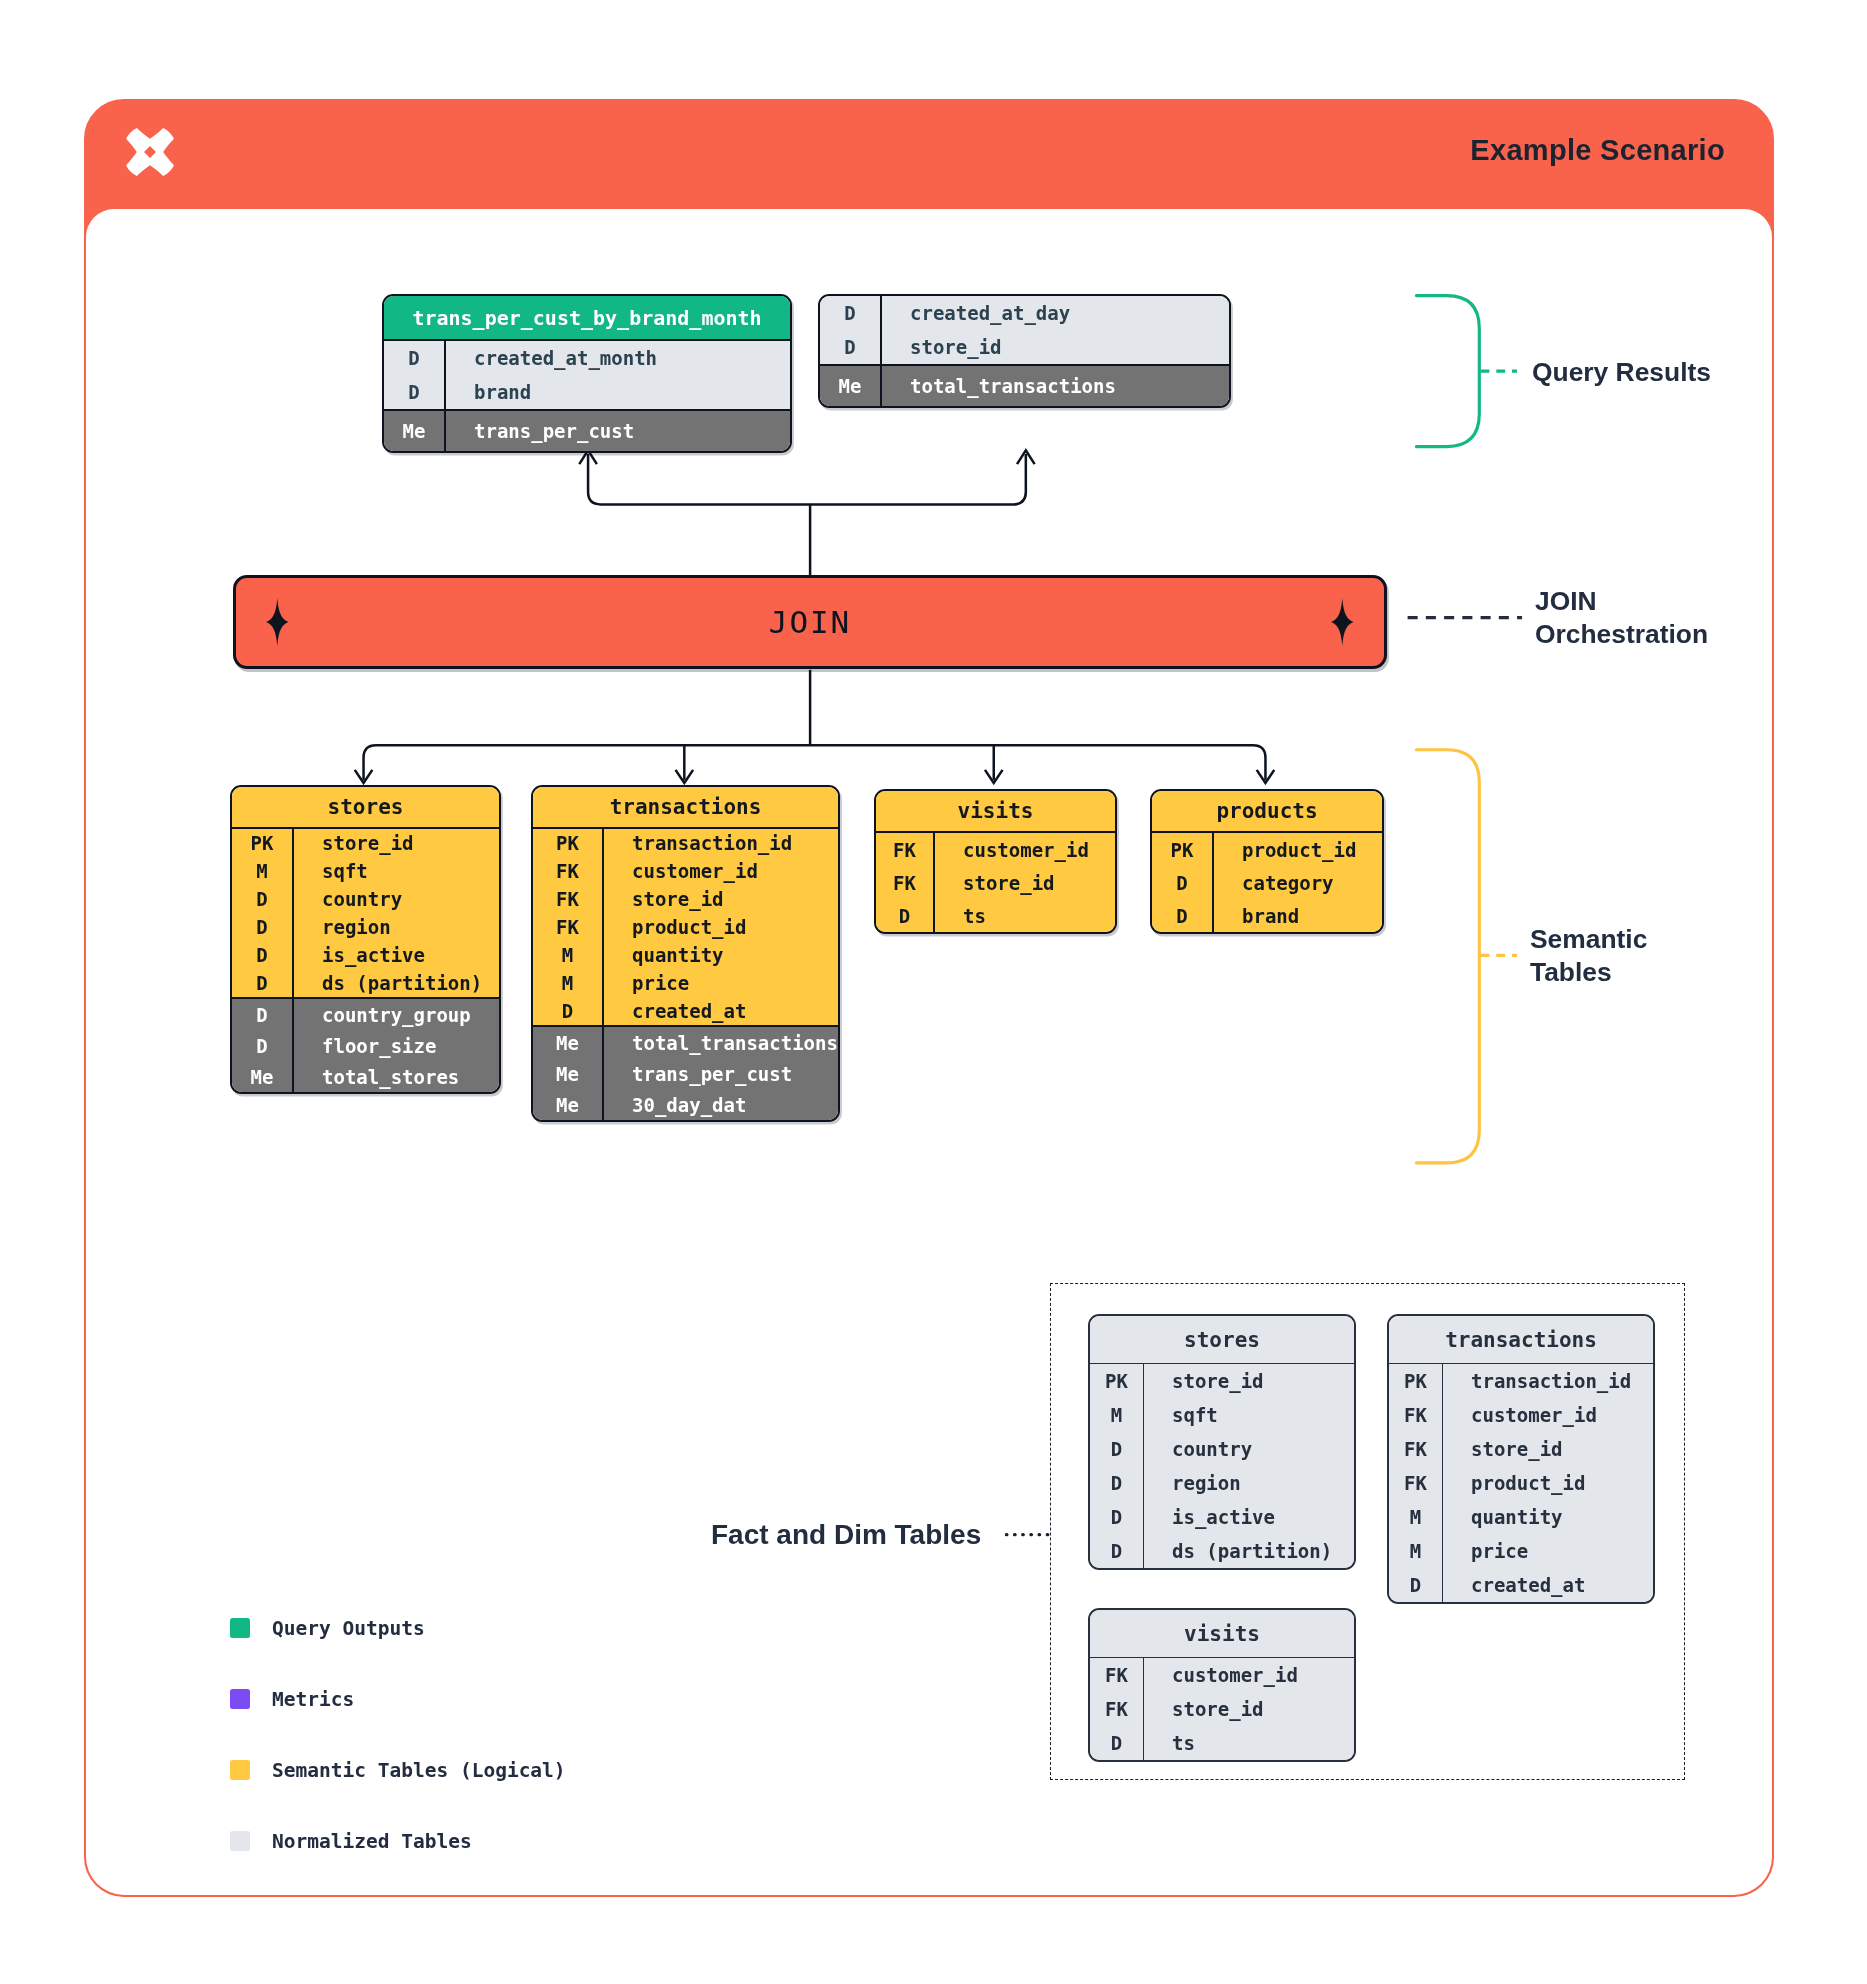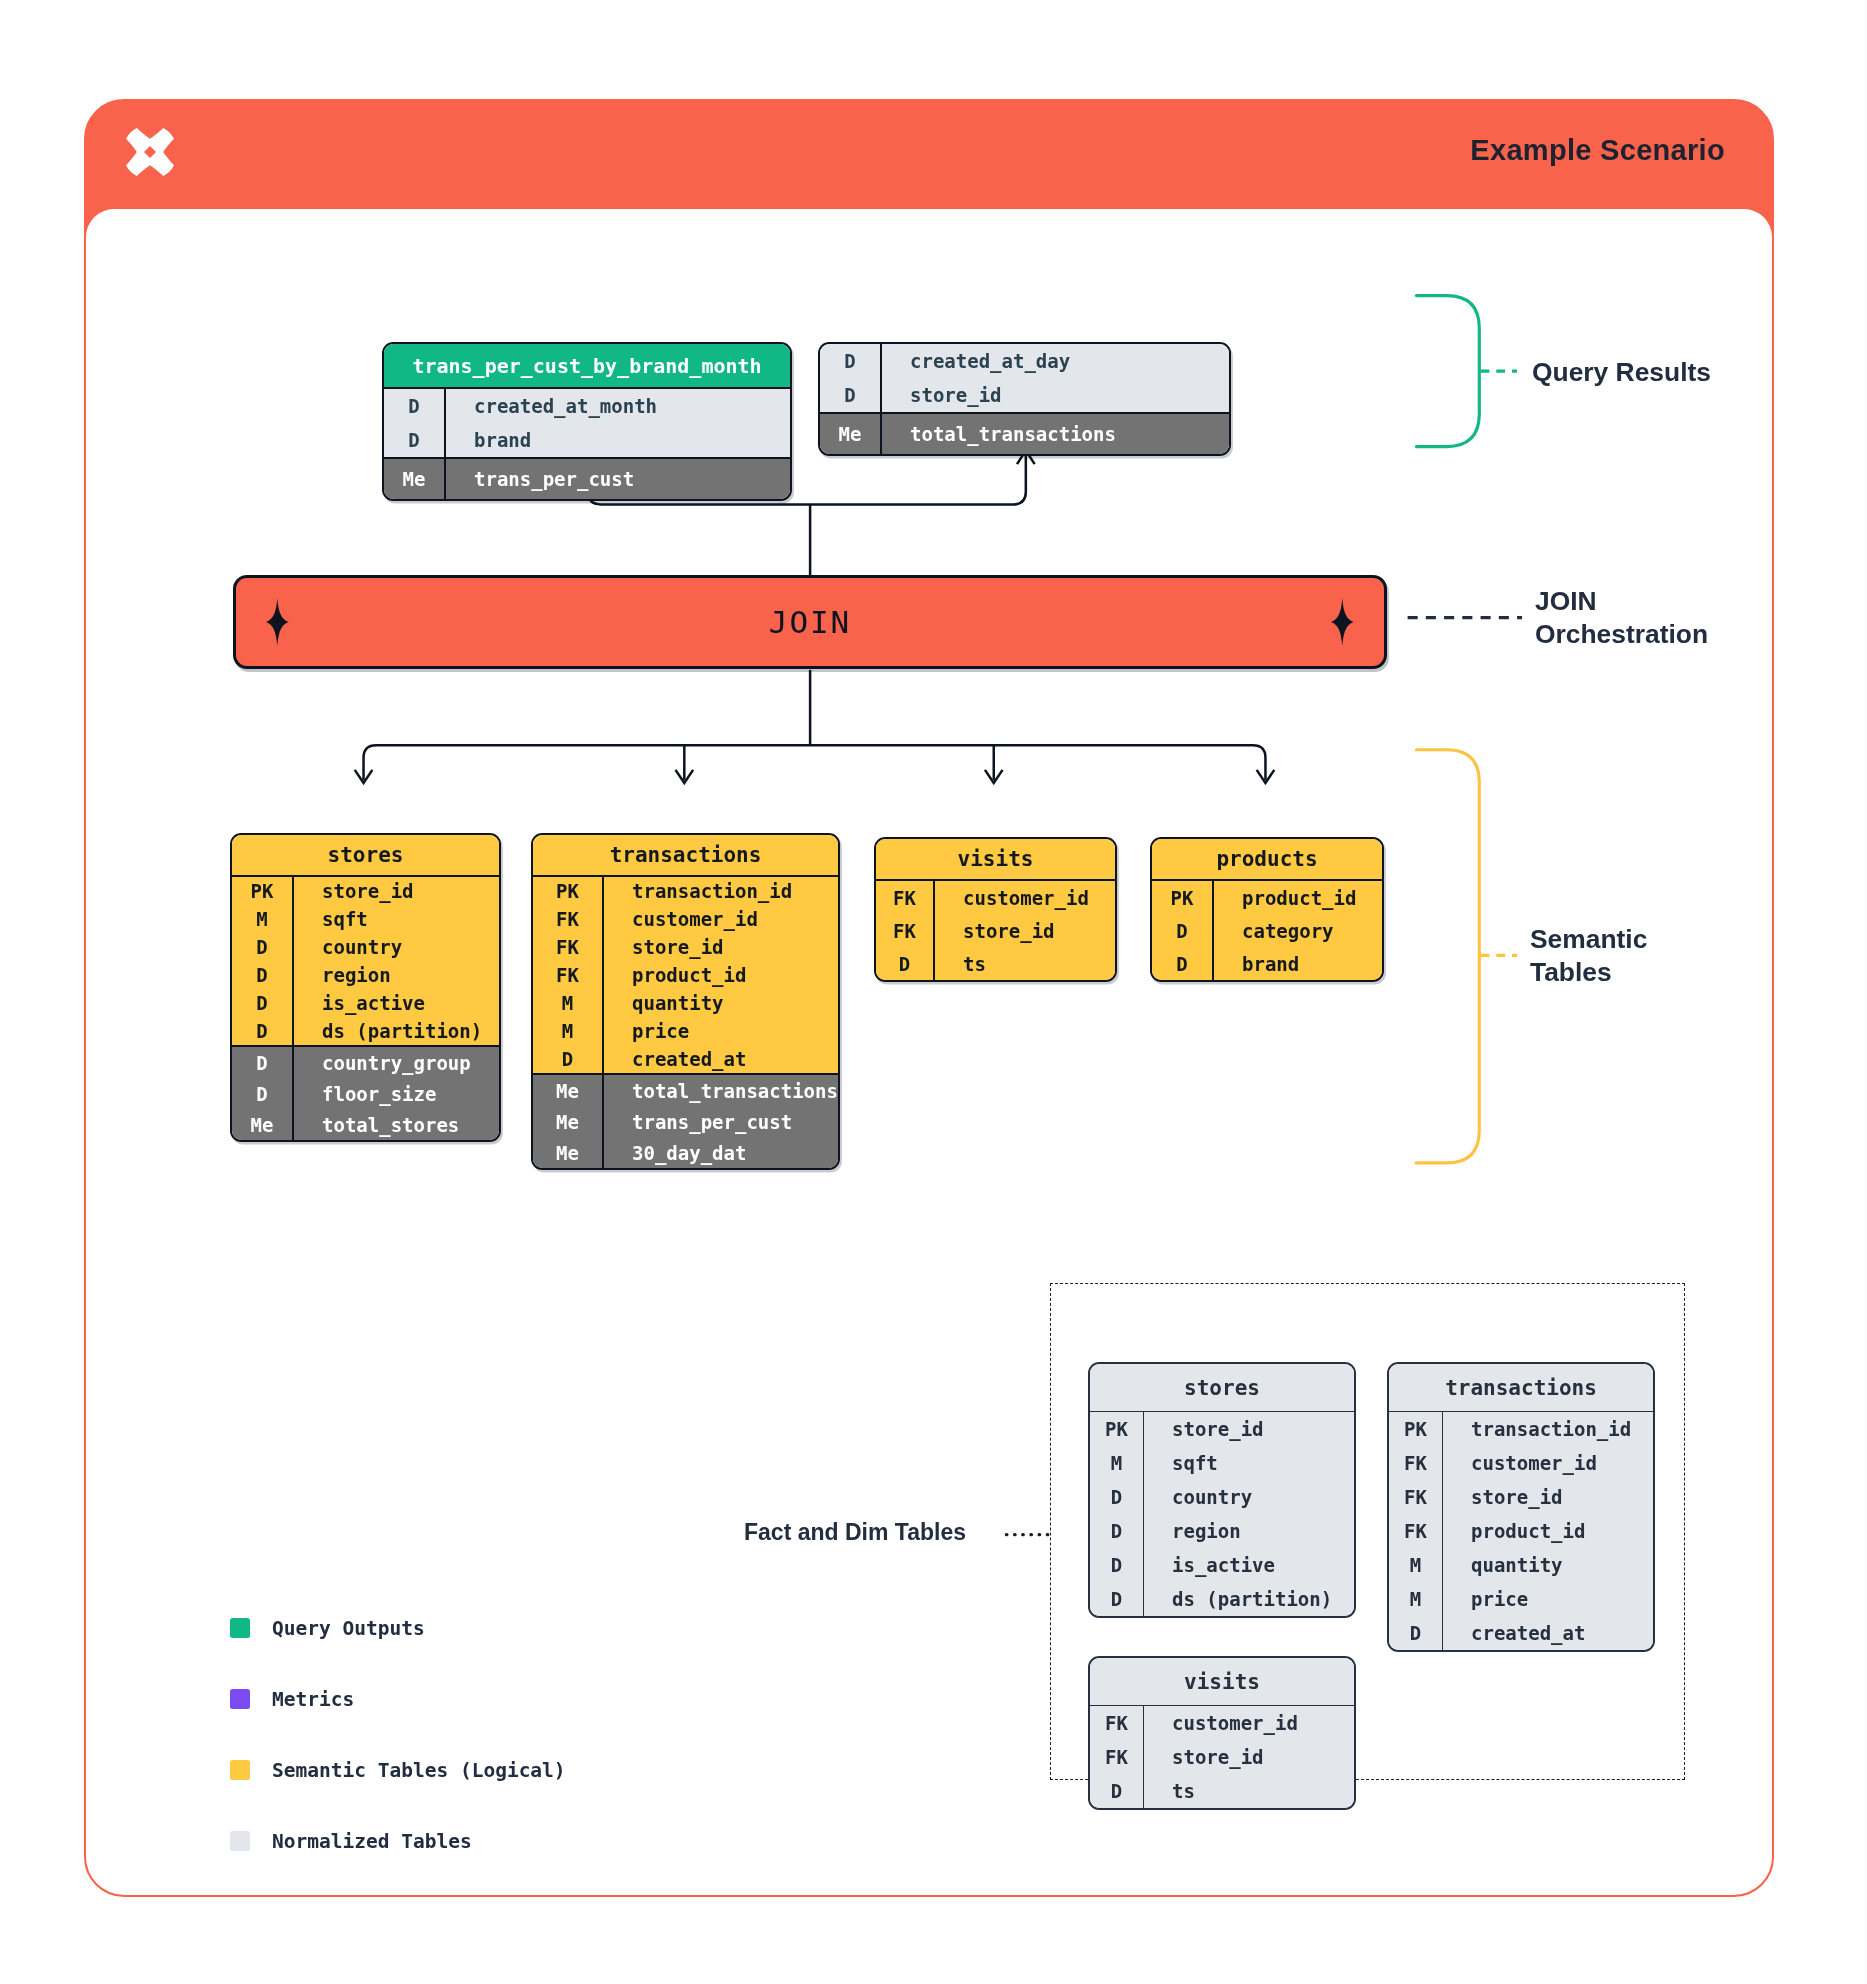--- a/index.html
+++ b/index.html
@@ -10,21 +10,21 @@
   .card{position:absolute;left:84px;top:99px;width:1686px;height:1794px;
         background:#F9624B;border:2.5px solid #F9624B;border-radius:40px;overflow:hidden;}
   .card-body{position:absolute;left:0;right:0;top:108px;bottom:0;background:#ffffff;
         border-radius:28px 28px 0 0;}
   .card-title{position:absolute;right:47px;top:33px;font-size:29px;font-weight:bold;
         color:#1B2230;letter-spacing:0.3px;}
   .logo{position:absolute;left:34px;top:21.4px;width:60px;height:60px;}
 
   
   .table{position:absolute;border-radius:11.3px;overflow:hidden;background:#fff;
-         font-family:"DejaVu Sans Mono",monospace;z-index:3;margin-top:48px;}
+         font-family:"DejaVu Sans Mono",monospace;z-index:3;}
   .qtable,.stable{border:2.5px solid #0D1420;box-shadow:1.9px 2.5px 0 rgba(13,20,32,0.22);}
   .ntable{border:2.5px solid #26303F;}
   .thead{display:flex;align-items:center;justify-content:center;font-weight:bold;}
   .qtable .thead{height:43px;background:#12B786;color:#ffffff;font-size:20px;border-bottom:2.5px solid #0D1420;}
   .stable .thead{height:40px;background:#FFC941;color:#14191F;font-size:21px;border-bottom:2.5px solid #0D1420;}
   .ntable .thead{height:47px;background:#E3E6EA;color:#26303F;font-size:21px;border-bottom:1.9px solid #26303F;}
   .trow{display:flex;align-items:center;font-weight:bold;font-size:19px;}
   .tkey{width:var(--keyw,60px);flex:none;align-self:stretch;display:flex;align-items:center;
         justify-content:center;}
   .qtable .tkey,.stable .tkey{border-right:2.5px solid #0D1420;}
@@ -46,22 +46,22 @@
   .join-bar{position:absolute;left:233px;top:575px;width:1154px;height:94px;background:#F9624B;
         border:3.1px solid #0D1420;border-radius:14px;box-shadow:1.9px 3.1px 0 rgba(13,20,32,0.25);
         display:flex;align-items:center;justify-content:center;z-index:3;box-sizing:border-box;}
   .join-label{font-family:"DejaVu Sans Mono",monospace;font-size:31px;font-weight:500;
         color:#0D1420;letter-spacing:1.9px;}
   .join-diamond{position:absolute;top:50%;transform:translateY(-50%);width:22.6px;height:48px;}
   .join-diamond.left{left:30px;} .join-diamond.right{right:30px;}
 
   
   .anno{position:absolute;color:#232D40;font-weight:bold;font-size:26.4px;line-height:33px;z-index:3;}
-  .fact-label{position:absolute;left:711px;top:1519px;width:288px;text-align:center;
-        color:#232D40;font-weight:bold;font-size:23px;z-index:3;}
+  .fact-label{position:absolute;left:711px;top:1519px;width:288px;text-align:left;
+        color:#232D40;font-weight:bold;font-size:28px;z-index:3;}
 
   
   .dash-box{position:absolute;left:1050px;top:1283px;width:635px;height:497px;
         border:1.9px dashed #18202E;box-sizing:border-box;z-index:2;}
 
   
   .legend{position:absolute;left:230px;top:1575px;z-index:3;
         font-family:"DejaVu Sans Mono",monospace;}
   .legend-row{display:flex;align-items:center;height:36px;margin-top:35px;}
   .swatch{width:19.5px;height:19.5px;border-radius:2.5px;margin-right:22.6px;flex:none;}

